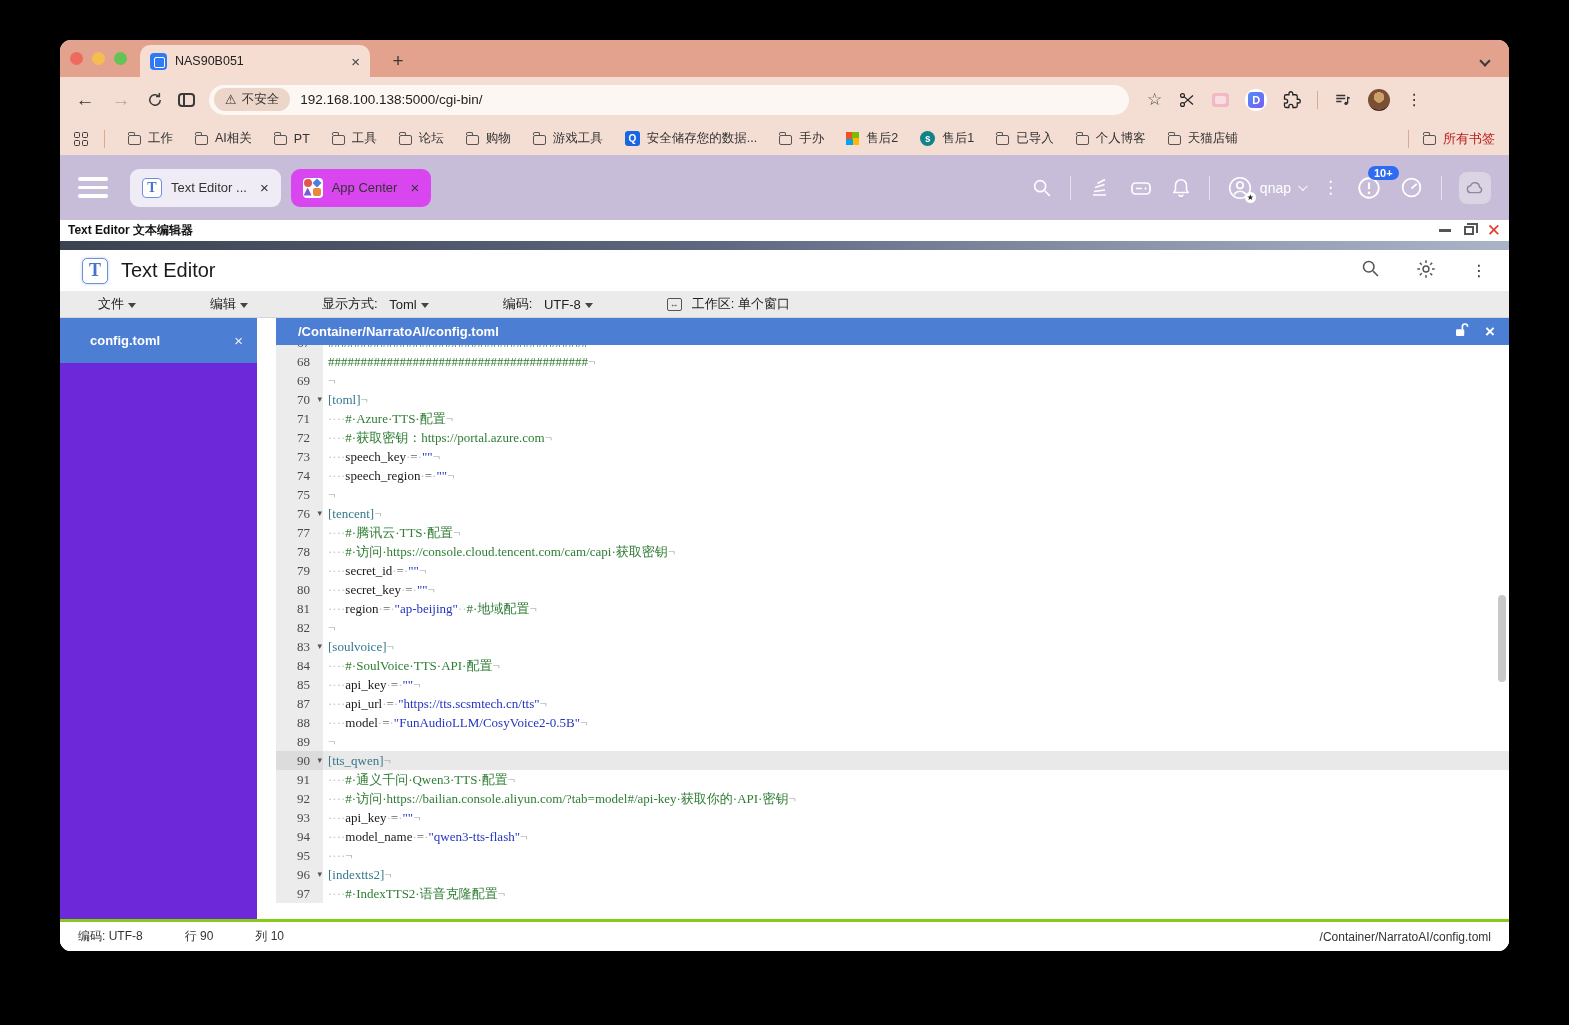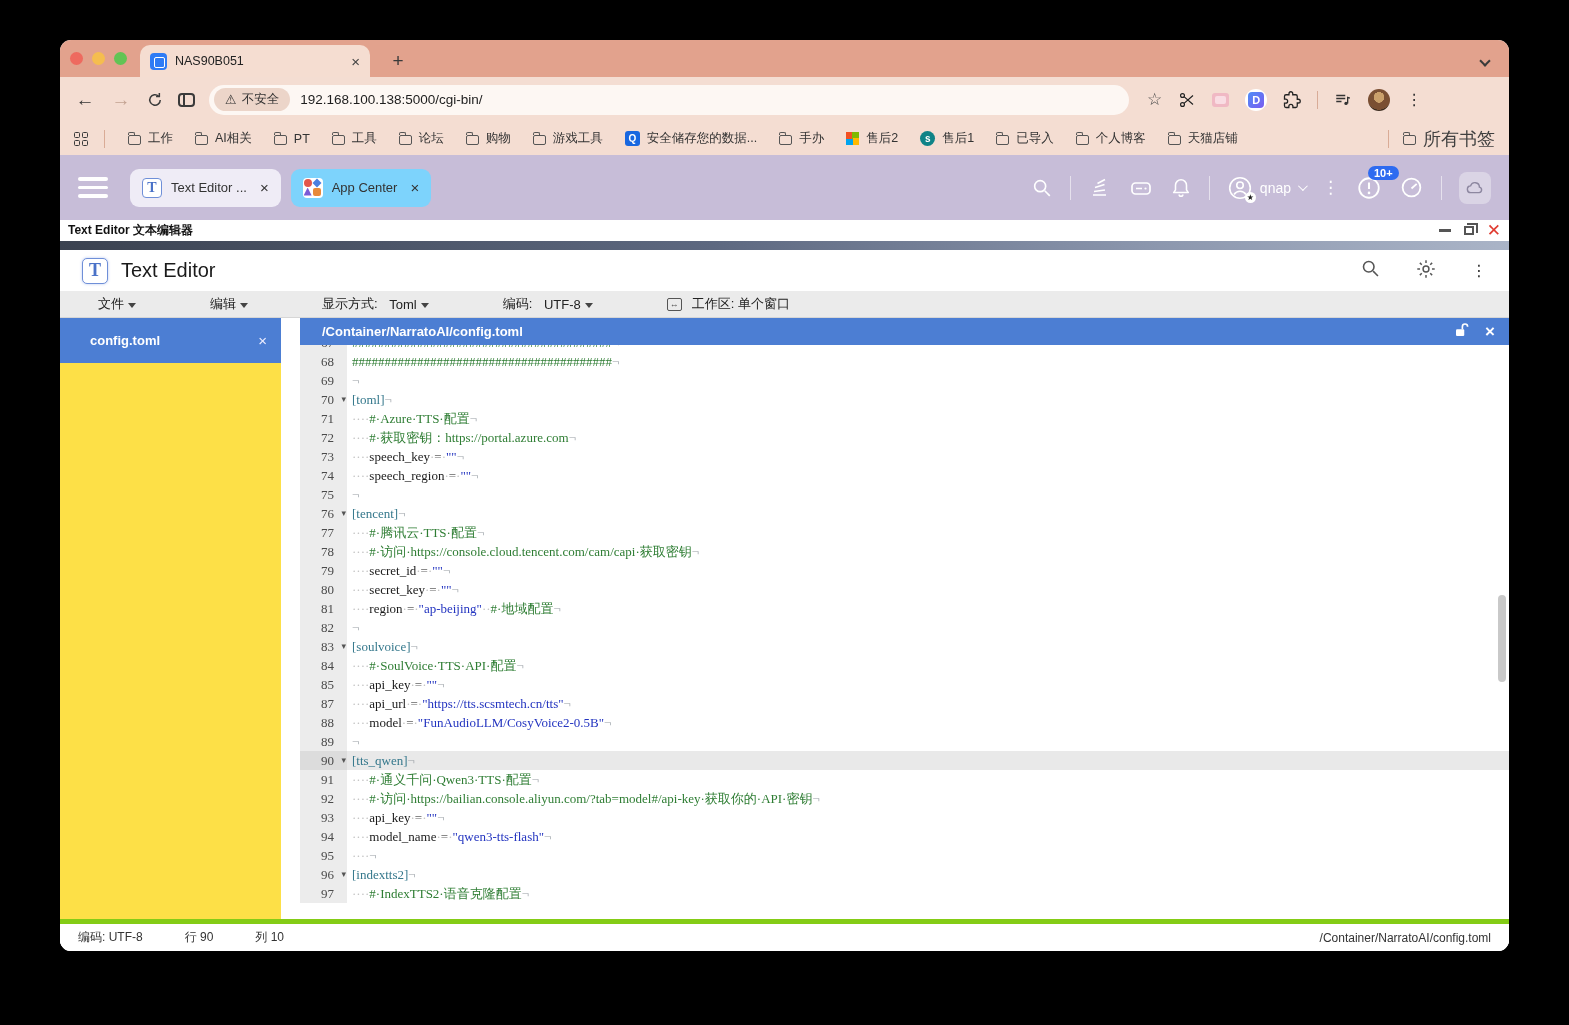--- a/index.html
+++ b/index.html
@@ -50,29 +50,29 @@
   .bm-grid i { border:1.6px solid #3a3a3a; border-radius:1.5px; }
   .bm-div { width:1px; height:18px; background:#d9ab96; margin:0 6px; }
   .bm-list { display:flex; align-items:center; gap:4px; flex:1; min-width:0; }
   .bm { display:flex; align-items:center; gap:7px; padding:4px 9px; border-radius:7px; font-size:12.5px; color:#333; white-space:nowrap; }
   .bm-ico { flex:0 0 auto; display:inline-block; }
   .folder-icon { width:13px; height:10px; border:1.6px solid #555; border-radius:2px; position:relative; margin-top:2px; }
   .folder-icon::before { content:""; position:absolute; left:-1px; top:-4px; width:5px; height:2px; border:1.6px solid #555; border-bottom:none; border-radius:2px 2px 0 0; }
   .qnap-icon { width:15px; height:15px; border-radius:3px; background:#1867e0; color:#fff; font-size:10px; font-weight:bold; text-align:center; line-height:15px; }
   .microsoft-icon { width:13px; height:13px; background:conic-gradient(#7fba00 0 25%, #ffb900 0 50%, #00a4ef 0 75%, #f25022 0); }
   .sharepoint-icon { width:15px; height:15px; border-radius:50%; background:#0f8387; color:#fff; font-size:10px; font-weight:bold; text-align:center; line-height:15px; }
-  .bm-all { display:flex; align-items:center; gap:7px; font-size:18px; color:#404040; white-space:nowrap; }
+  .bm-all { display:flex; align-items:center; gap:7px; font-size:13px; color:#b91c1c; white-space:nowrap; }
 
   
   .qhead { position:relative; height:65px; background:#c7bdd8; display:flex; align-items:center; padding:0 18px; }
   .hamb { width:30px; display:flex; flex-direction:column; gap:5px; margin-right:22px; }
   .hamb i { height:3.5px; background:#fff; border-radius:2px; }
   .qtab { height:38px; border-radius:9px; display:flex; align-items:center; gap:9px; padding:0 12px; margin-right:10px; font-size:13px; color:#333; }
   .qtab.active { background:#efecf6; }
-  .qtab.inactive { background:#7dd3fc; }
+  .qtab.inactive { background:#d946ef; }
   .qtab .x { font-size:15px; color:#333; margin-left:4px; }
   .te-ico { width:20px; height:20px; background:#fff; border:1.5px solid #6f8fd8; border-radius:4px; color:#4a72c8; font-family:"Liberation Serif","DejaVu Serif",serif; font-size:14px; font-weight:bold; text-align:center; line-height:18px; }
   .ac-ico { width:20px; height:20px; background:#fff; border-radius:4px; display:grid; grid-template-columns:8px 8px; grid-template-rows:8px 8px; gap:1px; padding:1px; }
   .ac-ico b:nth-child(1){ background:#e2574c; border-radius:50%; }
   .ac-ico b:nth-child(2){ background:#4a7fe0; transform:rotate(45deg) scale(.8); }
   .ac-ico b:nth-child(3){ background:#7b5bd6; clip-path:polygon(50% 0,100% 100%,0 100%); }
   .ac-ico b:nth-child(4){ background:#e8893a; border-radius:2px; }
   .q-right { margin-left:auto; display:flex; align-items:center; gap:17px; color:#fff; }
   .q-right svg { display:block; }
   .qdiv { width:1px; height:24px; background:rgba(255,255,255,.55); }
@@ -100,21 +100,21 @@
   .e-appico { width:26px; height:26px; background:#fff; border:1.6px solid #6f8fd8; border-radius:5px; color:#4a72c8; font-family:"Liberation Serif","DejaVu Serif",serif; font-size:18px; font-weight:bold; text-align:center; line-height:23px; box-shadow:0 0 3px rgba(80,120,220,.4); }
   .e-apptitle { font-size:20px; color:#1a1a1a; }
   .e-appright { margin-left:auto; display:flex; align-items:center; gap:34px; color:#555; }
   .e-menubar { height:27px; background:#ebebeb; border-bottom:1px solid #d6d6d6; display:flex; align-items:center; padding:0 30px; gap:14px; font-size:13px; color:#222; }
   .menu-item { display:flex; align-items:center; gap:4px; padding:0 8px; }
   .m-caret { width:0; height:0; border-left:4px solid transparent; border-right:4px solid transparent; border-top:5px solid #444; display:inline-block; margin-top:2px; }
   .m-gap { width:30px; }
   .ws-ico { width:15px; height:13px; border:1.5px solid #555; border-radius:2px; font-size:9px; line-height:11px; text-align:center; color:#555; margin-right:6px; }
 
   .e-body { flex:1; display:flex; min-height:0; }
-  .e-side { width:221px; background:#fde047; position:relative; }
+  .e-side { width:197px; background:#6d28d9; position:relative; }
   .e-file { height:45px; background:#4c7ed3; display:flex; align-items:center; padding:0 14px 0 30px; }
   .e-file-name { color:#fff; font-size:13px; font-weight:bold; }
   .e-file-x { margin-left:auto; color:#eef; font-size:15px; }
   .e-split { width:19px; background:#fff; }
   .e-editor { flex:1; display:flex; flex-direction:column; min-width:0; position:relative; }
   .e-tabbar { height:27px; background:#4c7ed3; display:flex; align-items:center; padding:0 14px 0 22px; }
   .e-path { color:#fff; font-size:13px; font-weight:bold; }
   .e-tab-ics { margin-left:auto; display:flex; align-items:center; gap:14px; }
   .e-tab-x { color:#fff; font-size:17px; font-weight:bold; }
 
@@ -128,21 +128,21 @@
   .crow.hl .gut { background:#dcdcdc; }
   .tk-cm { color:#2e7d33; }
   .tk-sec { color:#35788c; }
   .tk-key { color:#1a1a1a; }
   .tk-op { color:#666; }
   .tk-str { color:#2334c0; }
   .tk-ws { color:#c4c4c4; }
   .tk-eol { color:#9aa0a6; }
   .vscroll { position:absolute; right:3px; top:250px; width:8px; height:87px; background:#c9c9c9; border-radius:4px; }
 
-  .e-status { height:32px; background:#fff; border-top:5px solid #84cc16; display:flex; align-items:center; padding:0 18px; font-size:12px; color:#333; }
+  .e-status { height:32px; background:#fff; border-top:3px solid #84cc16; display:flex; align-items:center; padding:0 18px; font-size:12px; color:#333; }
   .st-item { margin-right:42px; }
   .st-path { margin-left:auto; }
 </style>
 </head>
 <body>
 
 <div class="screen">
   <div class="bwin">
 
     <div class="tabstrip">

